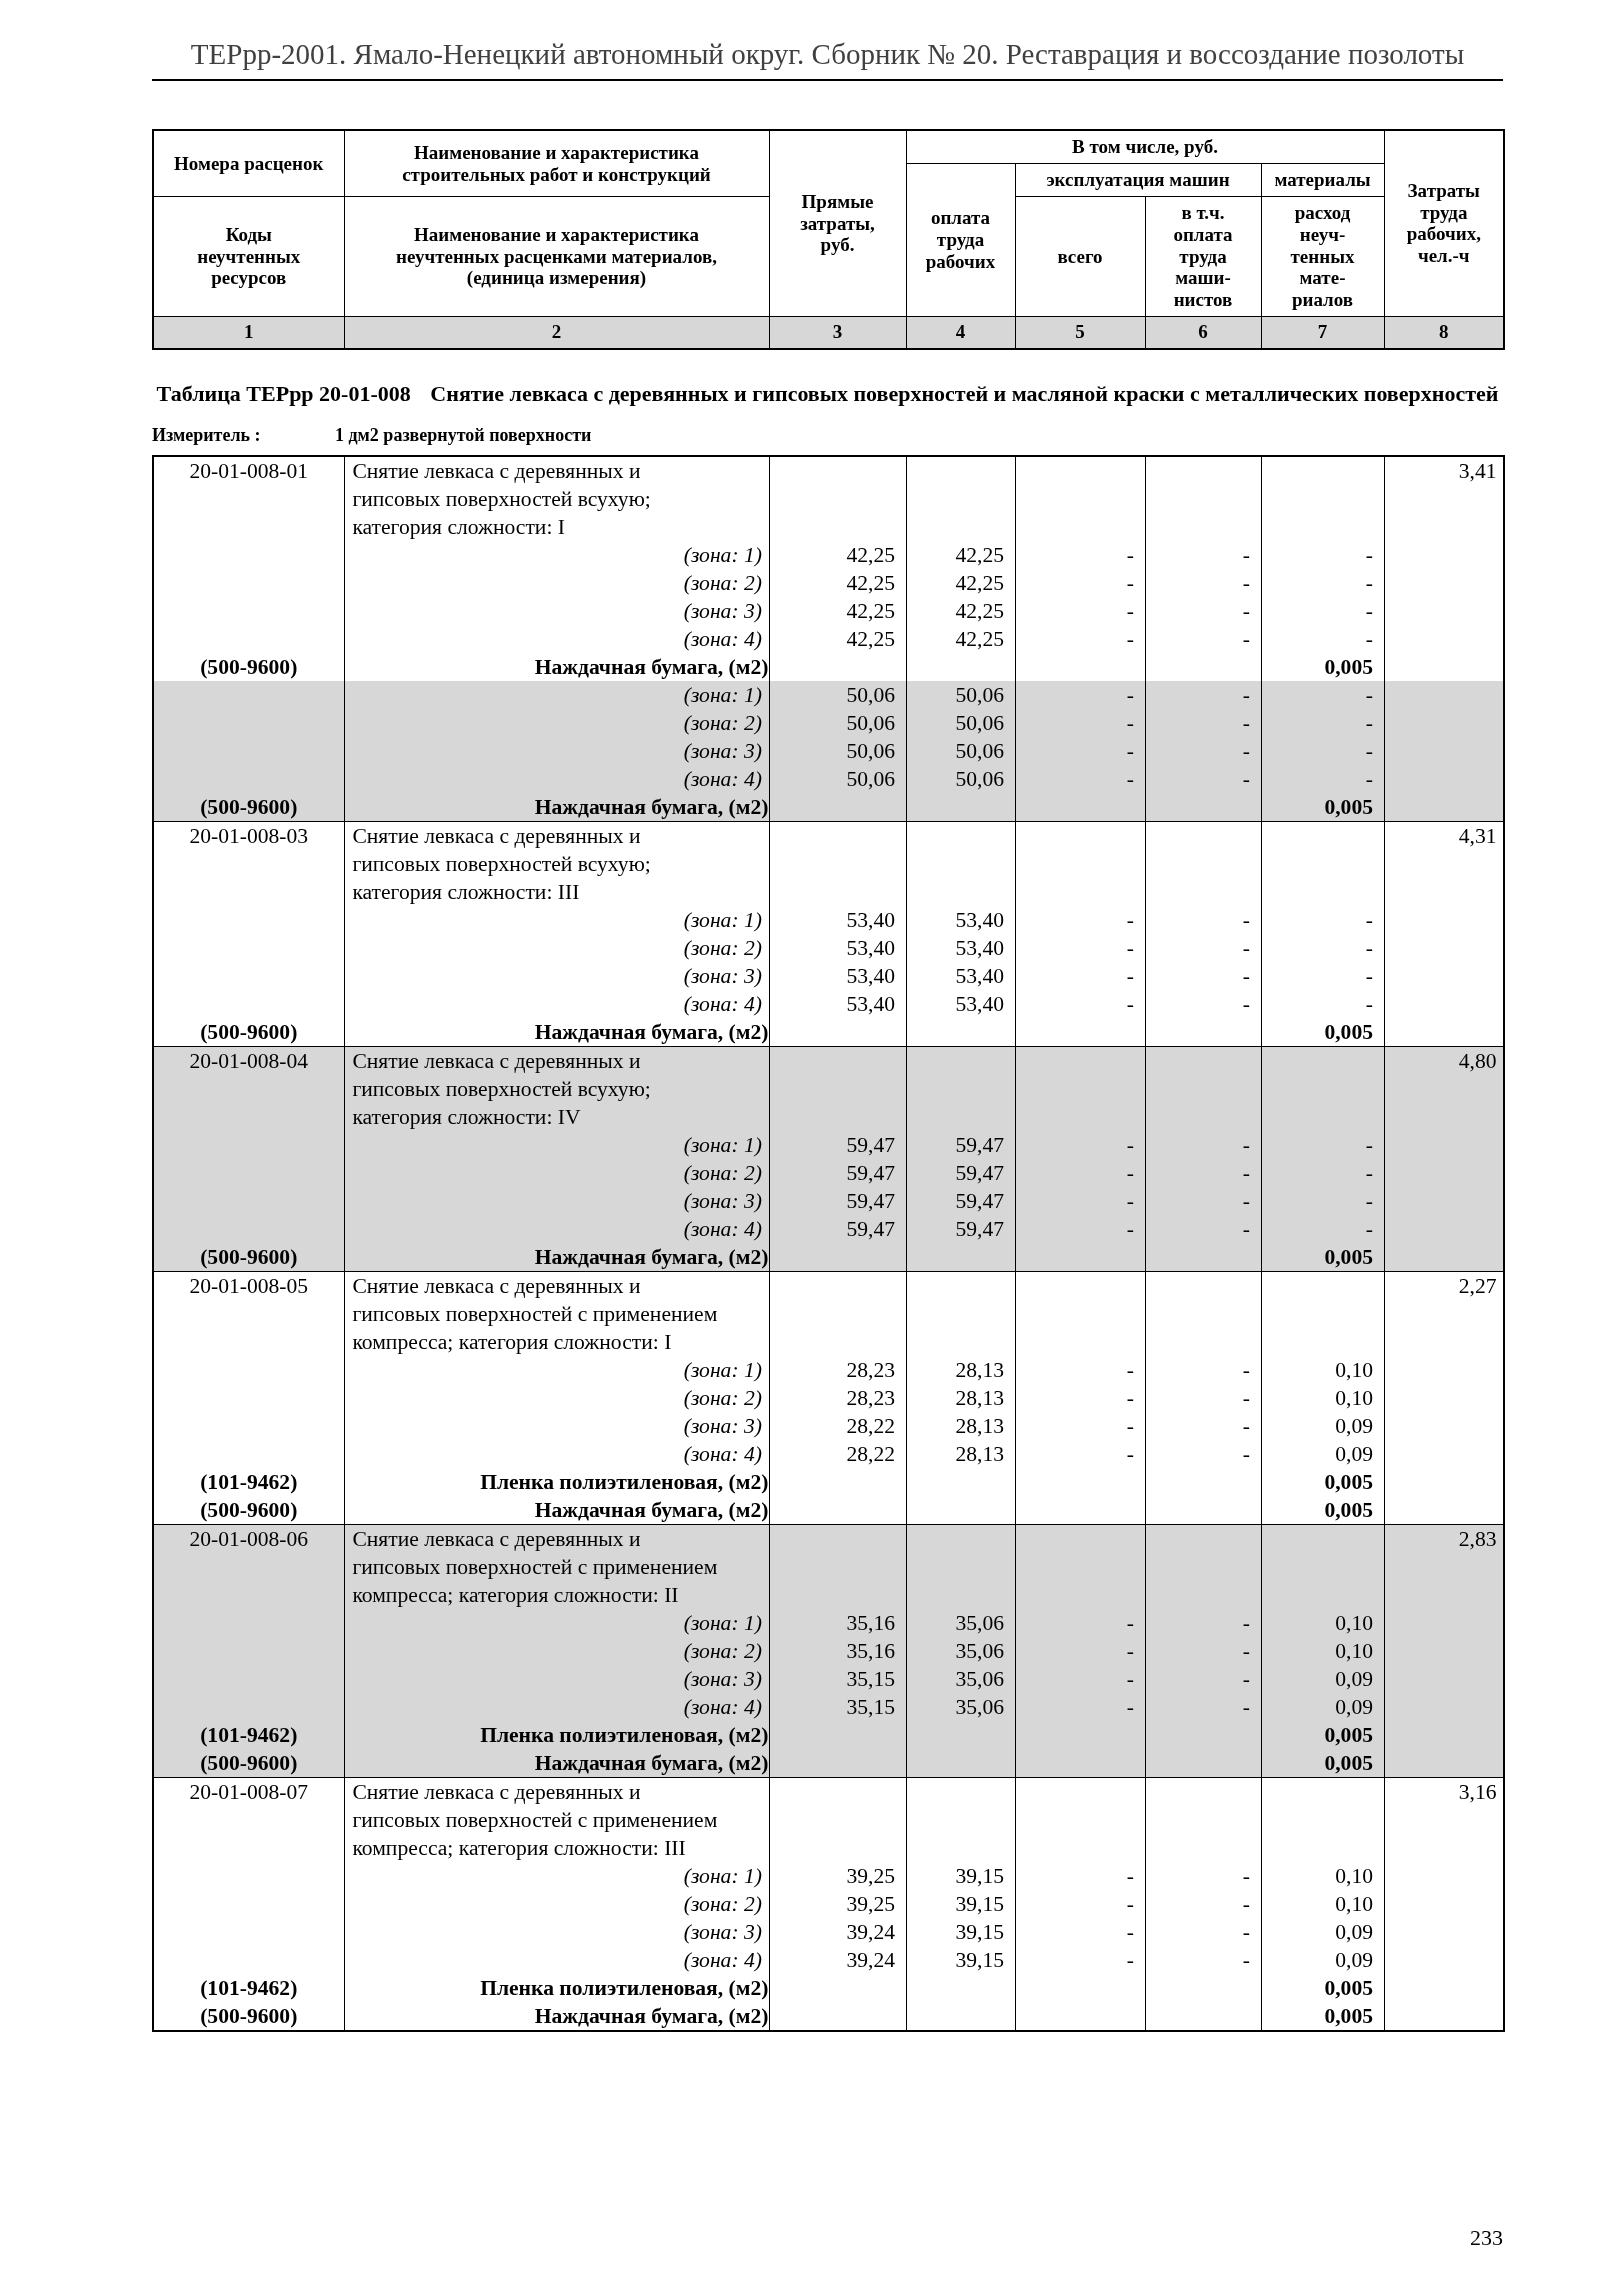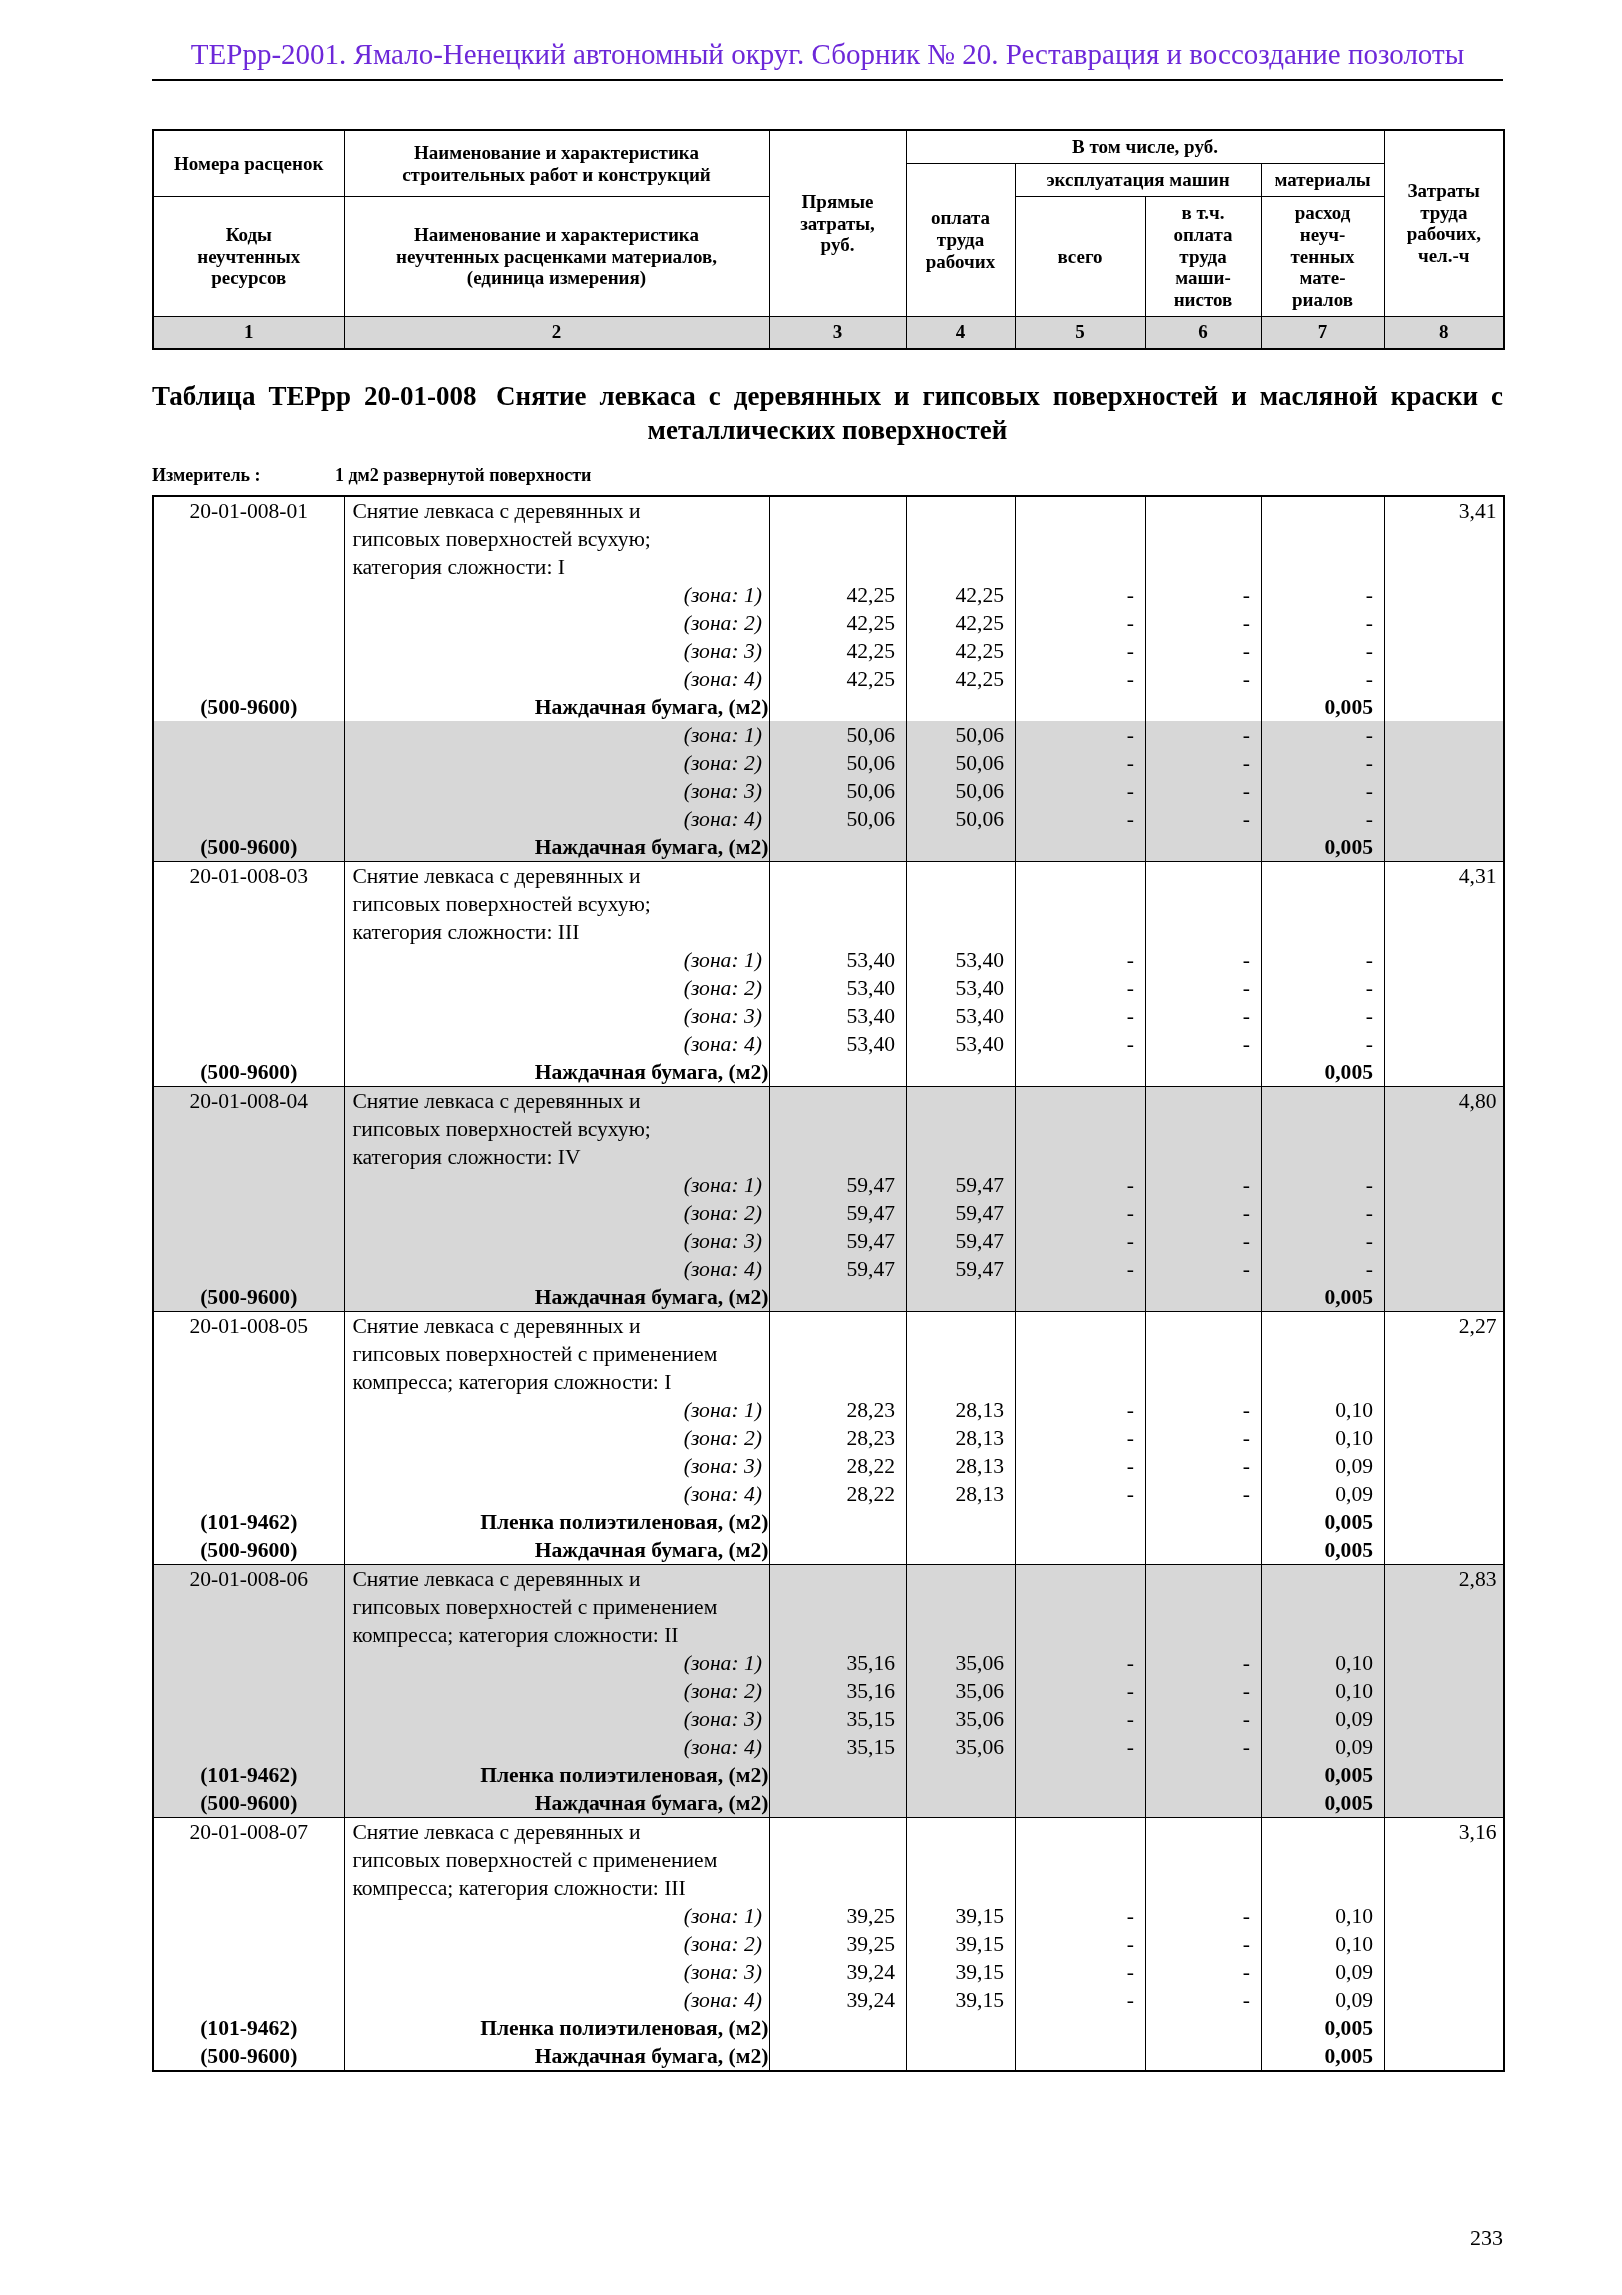--- a/index.html
+++ b/index.html
@@ -5,34 +5,34 @@
   * { margin:0; padding:0; box-sizing:border-box; }
   html,body { background:#ffffff; }
   body { font-family:"Liberation Serif","DejaVu Serif",serif; color:#000; }
   .page {
     position:relative; width:1623px; height:2295px; background:#fff;
     padding:38px 120px 0 152px; overflow:hidden;
   }
   
   .doc-header {
     width:1351px; text-align:center; font-size:29px; line-height:1.15;
-    color:#6d28d9; padding-bottom:7.9px; border-bottom:2px solid #000;
+    color:#404040; padding-bottom:7.9px; border-bottom:2px solid #000;
     margin-bottom:48px;
   }
   
   table { border-collapse:collapse; table-layout:fixed; width:1351px; }
   .hdr-table { border:2px solid #000; }
   .hdr-table td {
     border:1.3px solid #000; font-weight:bold; font-size:19px; line-height:21.6px;
     text-align:center; vertical-align:middle; white-space:pre-line; padding:5.2px 2.6px;
   }
   .hdr-table tr.nums td { background:#d7d7d7; height:33px; padding:2.6px; }
   
   .tbl-title {
-    margin-top:30px; width:1351px; font-weight:bold; font-size:27px; line-height:1.25;
+    margin-top:30px; width:1351px; font-weight:bold; font-size:22px; line-height:1.25;
     text-align:justify; text-align-last:center;
   }
   .tbl-title .lbl { margin-right:19.6px; }
   .measure { margin-top:17px; font-weight:bold; font-size:18px; }
   .measure .m-lbl { display:inline-block; width:183px; }
   
   .body-table { margin-top:9.2px; border:2px solid #000; }
   .body-table td {
     border-left:1.3px solid #000; border-right:1.3px solid #000;
     font-size:21.6px; line-height:28px; vertical-align:top; padding:0;

